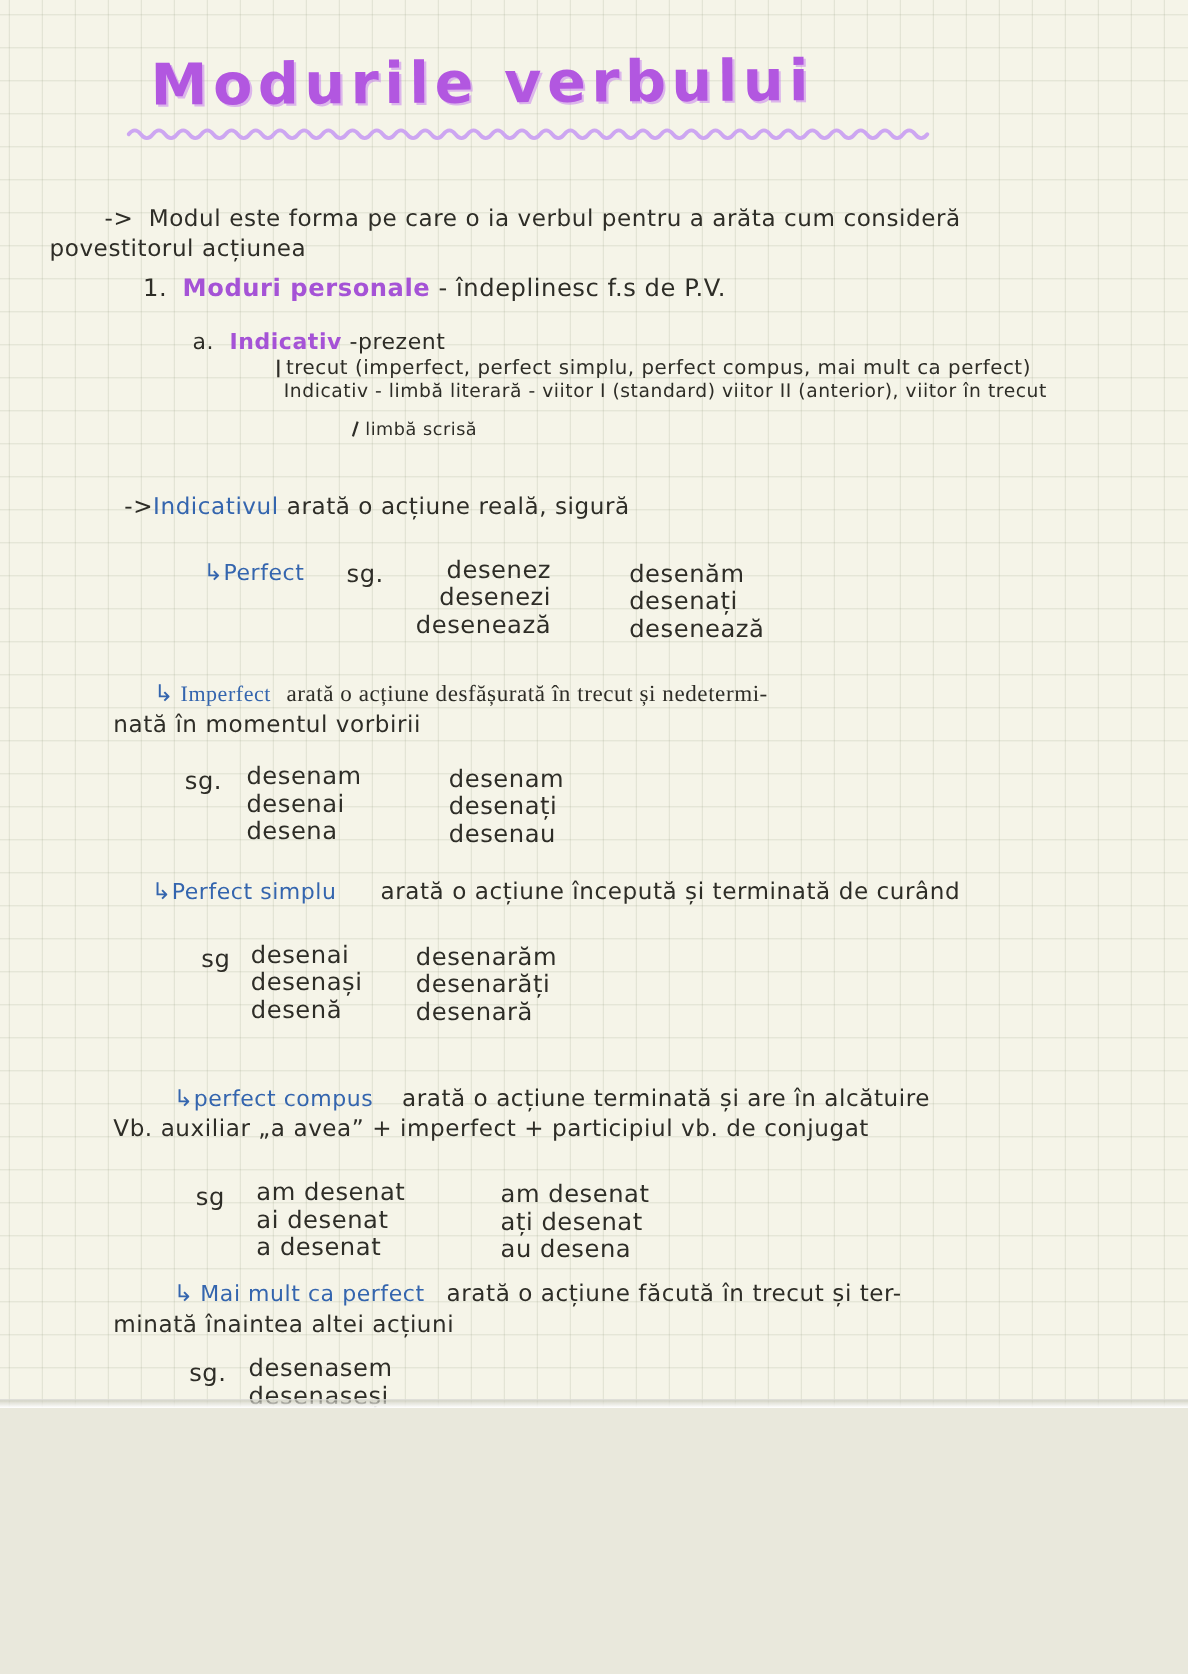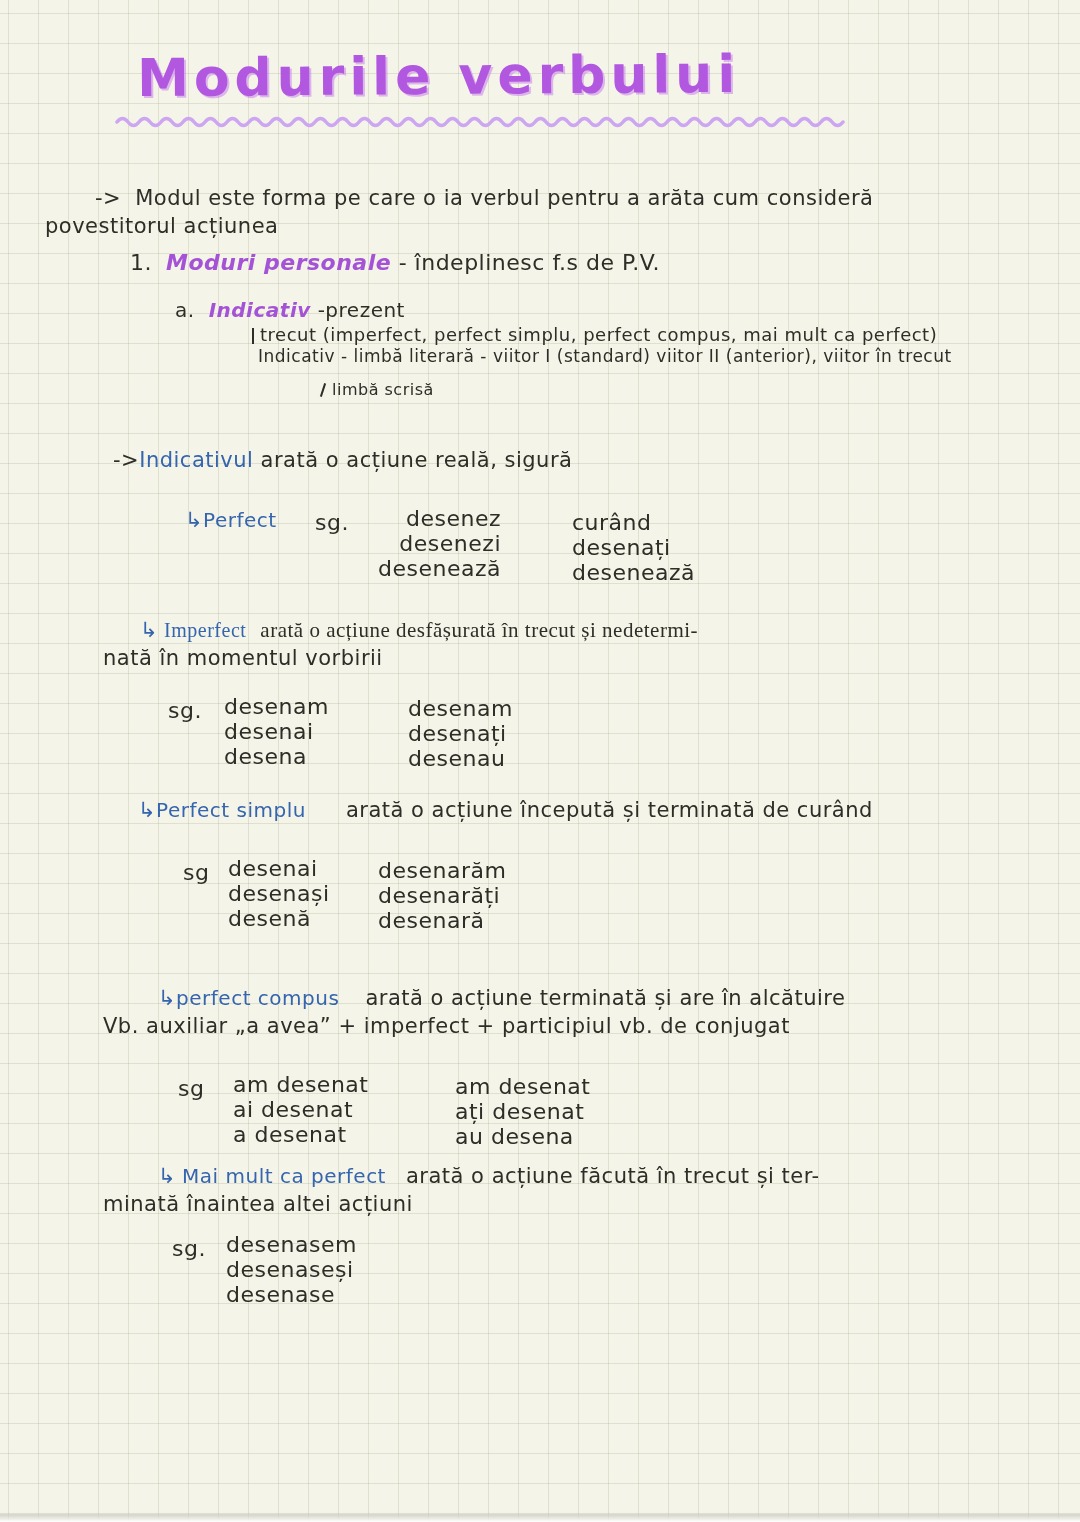--- a/index.html
+++ b/index.html
@@ -12,33 +12,33 @@
     --underline-purple:#cda6f1;
   }
   html,body{margin:0;padding:0;}
   body{
     font-family:"DejaVu Sans", sans-serif;
     background:#e9e8dc;
   }
   .page{
     position:relative;
     width:1080px;
-    height:1522px;
+    height:1280px;
     overflow:hidden;
     background-color:var(--paper);
     background-image:
       linear-gradient(to right, var(--grid) 1px, transparent 1px),
       linear-gradient(to bottom, var(--grid) 1px, transparent 1px);
     background-size:30px 30px;
     background-position:8px 13px;
   }
   .abs{position:absolute; white-space:nowrap;}
   .hw{font-family:"DejaVu Sans", sans-serif; color:var(--ink); letter-spacing:0.5px;}
   .blue{color:var(--blue);}
-  .purple{color:var(--purple); font-weight:bold;font-style:italic;}
+  .purple{color:var(--purple); font-weight:bold;}
   .title{
     font-size:52px;
     font-weight:bold;
     letter-spacing:5px;
     color:var(--title-purple);
     text-shadow:2px 2px 0 rgba(199,130,236,0.55);
     transform:rotate(-0.4deg);
   }
   .intro{font-size:21px;}
   .s1{font-size:22px;}
@@ -110,21 +110,21 @@
   <div class="abs hw tense-header" style="left:185px; top:508px;">
     <span class="blue">↳</span><span class="blue name">Perfect</span>
   </div>
   <div class="abs hw person" style="left:315px; top:510px;">sg.</div>
   <div class="abs hw conj" style="left:378px; top:506px;text-align:right;">
     <div>desenez</div>
     <div>desenezi</div>
     <div>desenează</div>
   </div>
   <div class="abs hw conj" style="left:572px; top:510px;">
-    <div>curând</div>
+    <div>desenăm</div>
     <div>desenați</div>
     <div>desenează</div>
   </div>
 
   <div class="abs hw tense-header" style="left:140px; top:618px;font-family:Liberation Serif, serif;">
     <span class="blue">↳</span><span class="gap" style="width:6px"></span><span class="blue name">Imperfect</span><span class="gap"></span><span>arată o acțiune desfășurată în trecut și nedetermi-</span>
   </div>
   <div class="abs hw desc-cont" style="left:103px; top:646px;">nată în momentul vorbirii</div>
   <div class="abs hw person" style="left:168px; top:698px;">sg.</div>
   <div class="abs hw conj" style="left:224px; top:694px;">

